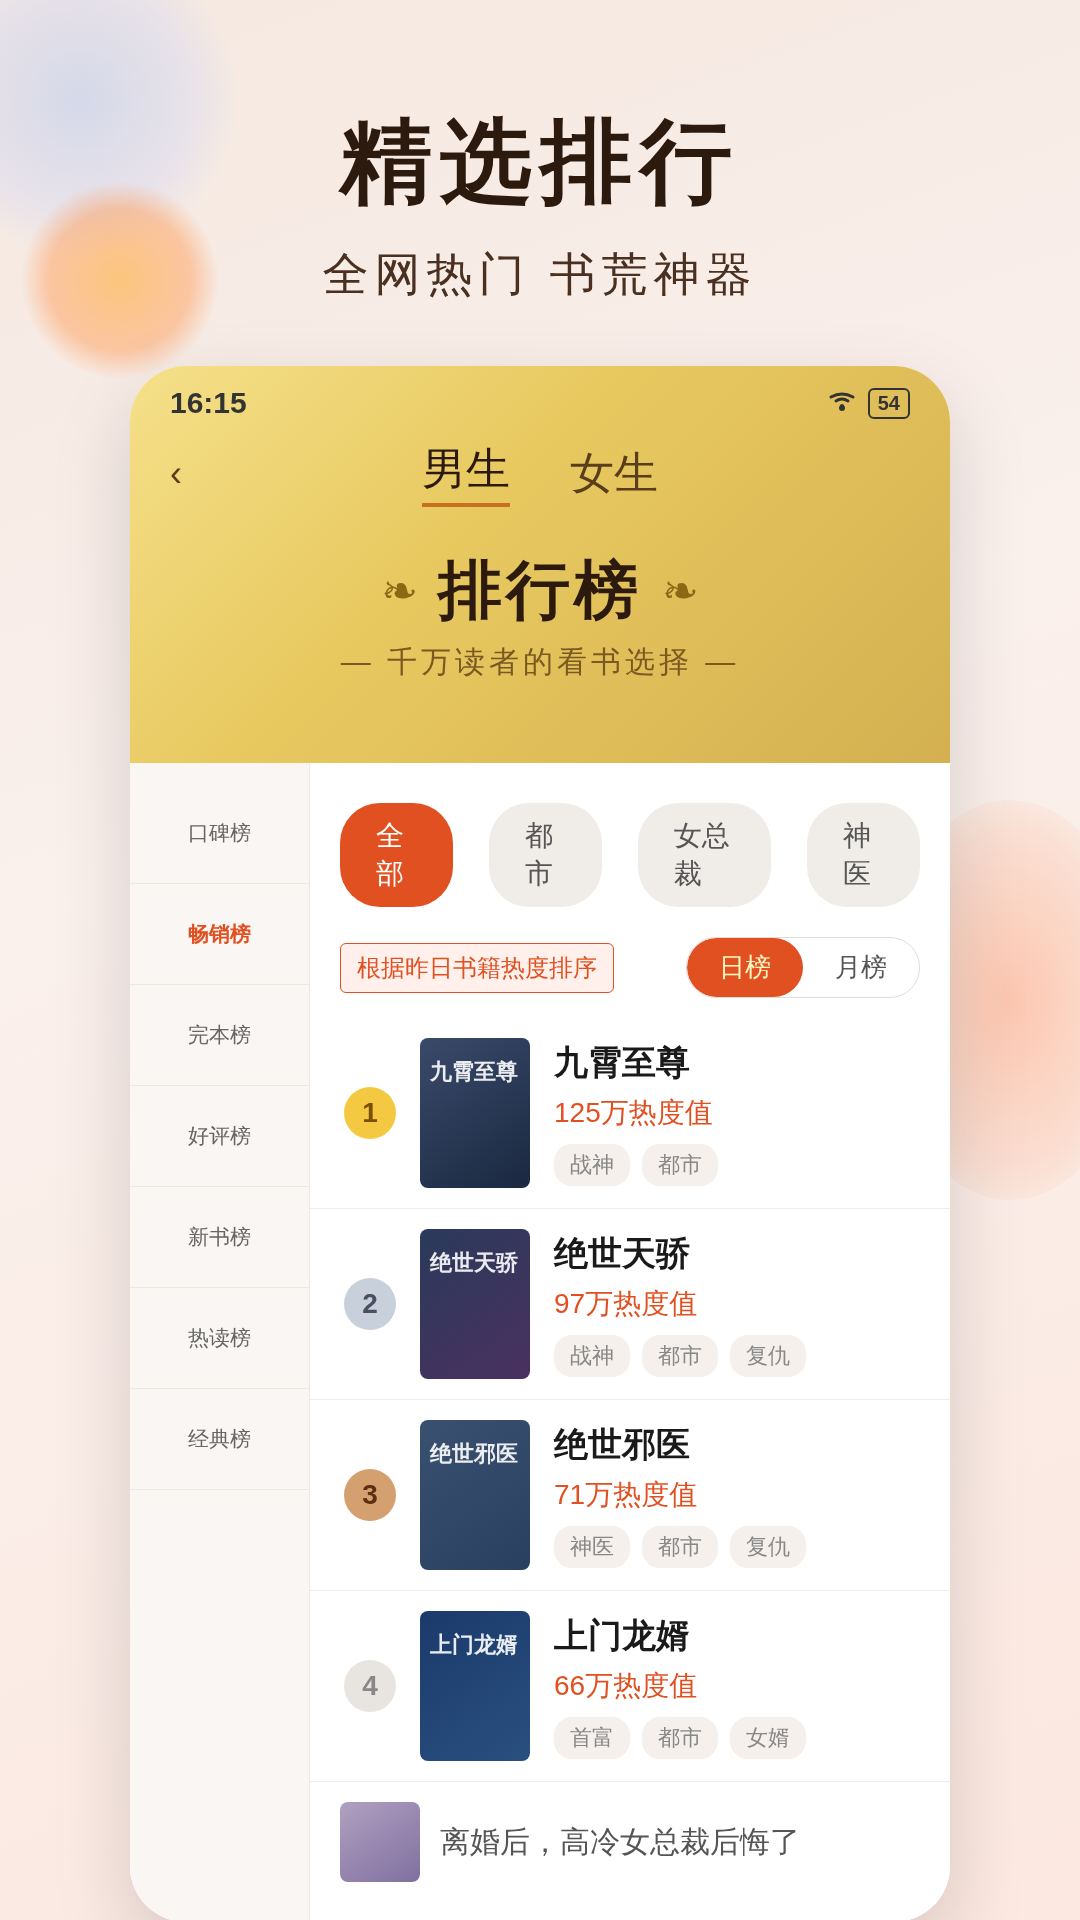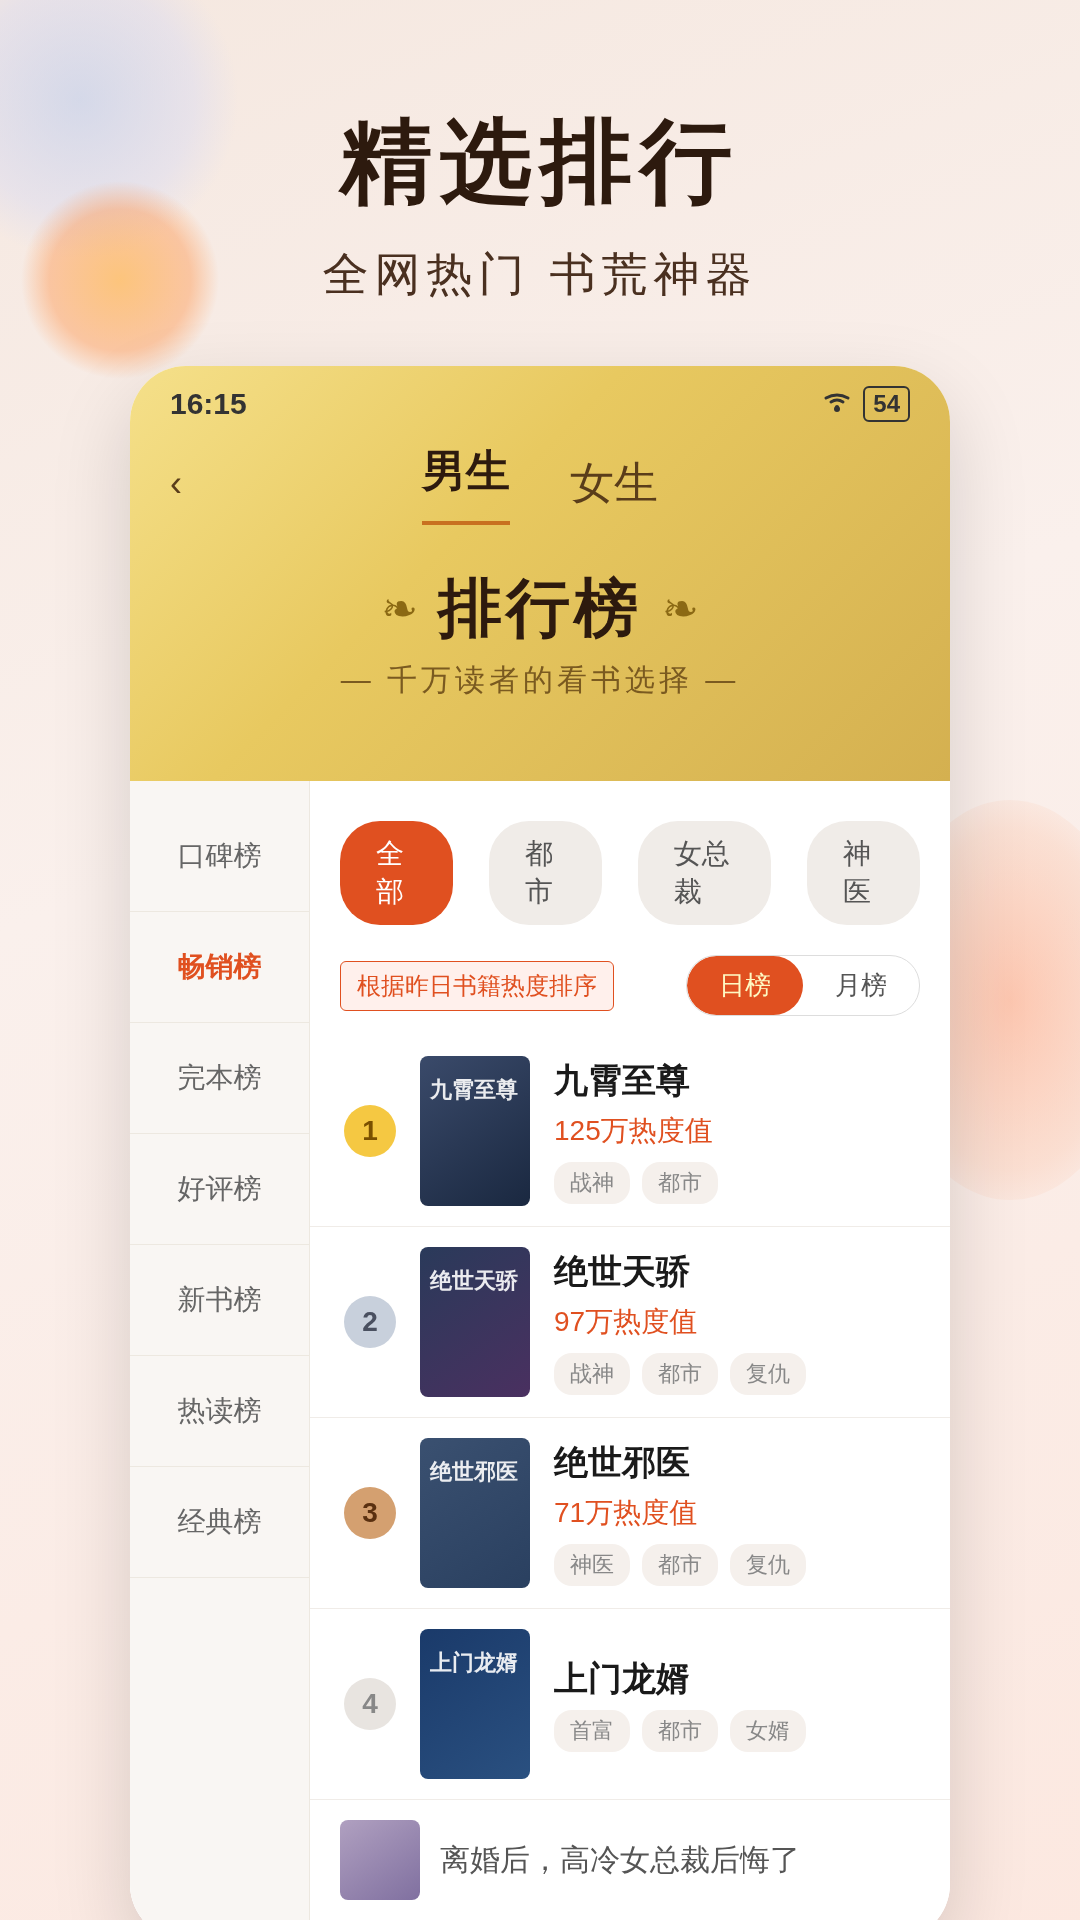--- a/index.html
+++ b/index.html
@@ -107,21 +107,21 @@
       align-items: center;
       gap: 10px;
     }
 
     .wifi-icon {
       font-size: 24px;
       color: #333;
     }
 
     .battery-badge {
-      font-size: 24px;
+      font-size: 20px;
       border: 2px solid #333;
       border-radius: 6px;
       padding: 2px 8px;
       color: #333;
       font-weight: 600;
     }
 
     .nav-bar {
       display: flex;
       align-items: center;
@@ -144,24 +144,24 @@
       align-items: center;
     }
 
     .nav-tab {
       font-size: 44px;
       color: #5a3d1a;
       cursor: pointer;
     }
 
     .nav-tab.active {
-      font-weight: 700;
+      font-weight: 400;
       color: #2d1a0e;
       border-bottom: 4px solid #c87020;
-      padding-bottom: 20px;
+      padding-bottom: 4px;
     }
 
     
     .ranking-banner {
       text-align: center;
       padding: 30px 0 40px;
     }
 
     .ranking-title-row {
       display: flex;
@@ -200,21 +200,21 @@
     .sidebar {
       width: 180px;
       background: #f9f6f3;
       border-right: 1px solid #ede8e0;
       padding-top: 20px;
     }
 
     .sidebar-item {
       padding: 36px 0;
       text-align: center;
-      font-size: 28px;
+      font-size: 21px;
       color: #666;
       cursor: pointer;
       border-bottom: 1px solid #ede8e0;
     }
 
     .sidebar-item.active {
       color: #e05020;
       font-weight: 600;
     }
 
@@ -528,20 +528,21 @@
 
       <div class="book-item">
         <div class="rank-badge">
           <div class="rank-medal" style="background:#e8e4e0; color:#888; width:52px;height:52px;border-radius:50%;display:flex;align-items:center;justify-content:center;font-size:28px;font-weight:700;margin:0 auto;">4</div>
         </div>
         <div class="book-cover cover-4">
           <div class="cover-text" style="font-size:22px; padding:20px 10px;">上门龙婿</div>
         </div>
         <div class="book-info">
           <div class="book-title">上门龙婿</div>
+          <div class="book-heat">66万热度值</div>
           <div class="book-tags">
             <span class="tag">首富</span>
             <span class="tag">都市</span>
             <span class="tag">女婿</span>
           </div>
         </div>
       </div>
 
       <div class="bottom-teaser">
         <div class="teaser-avatar"></div>

